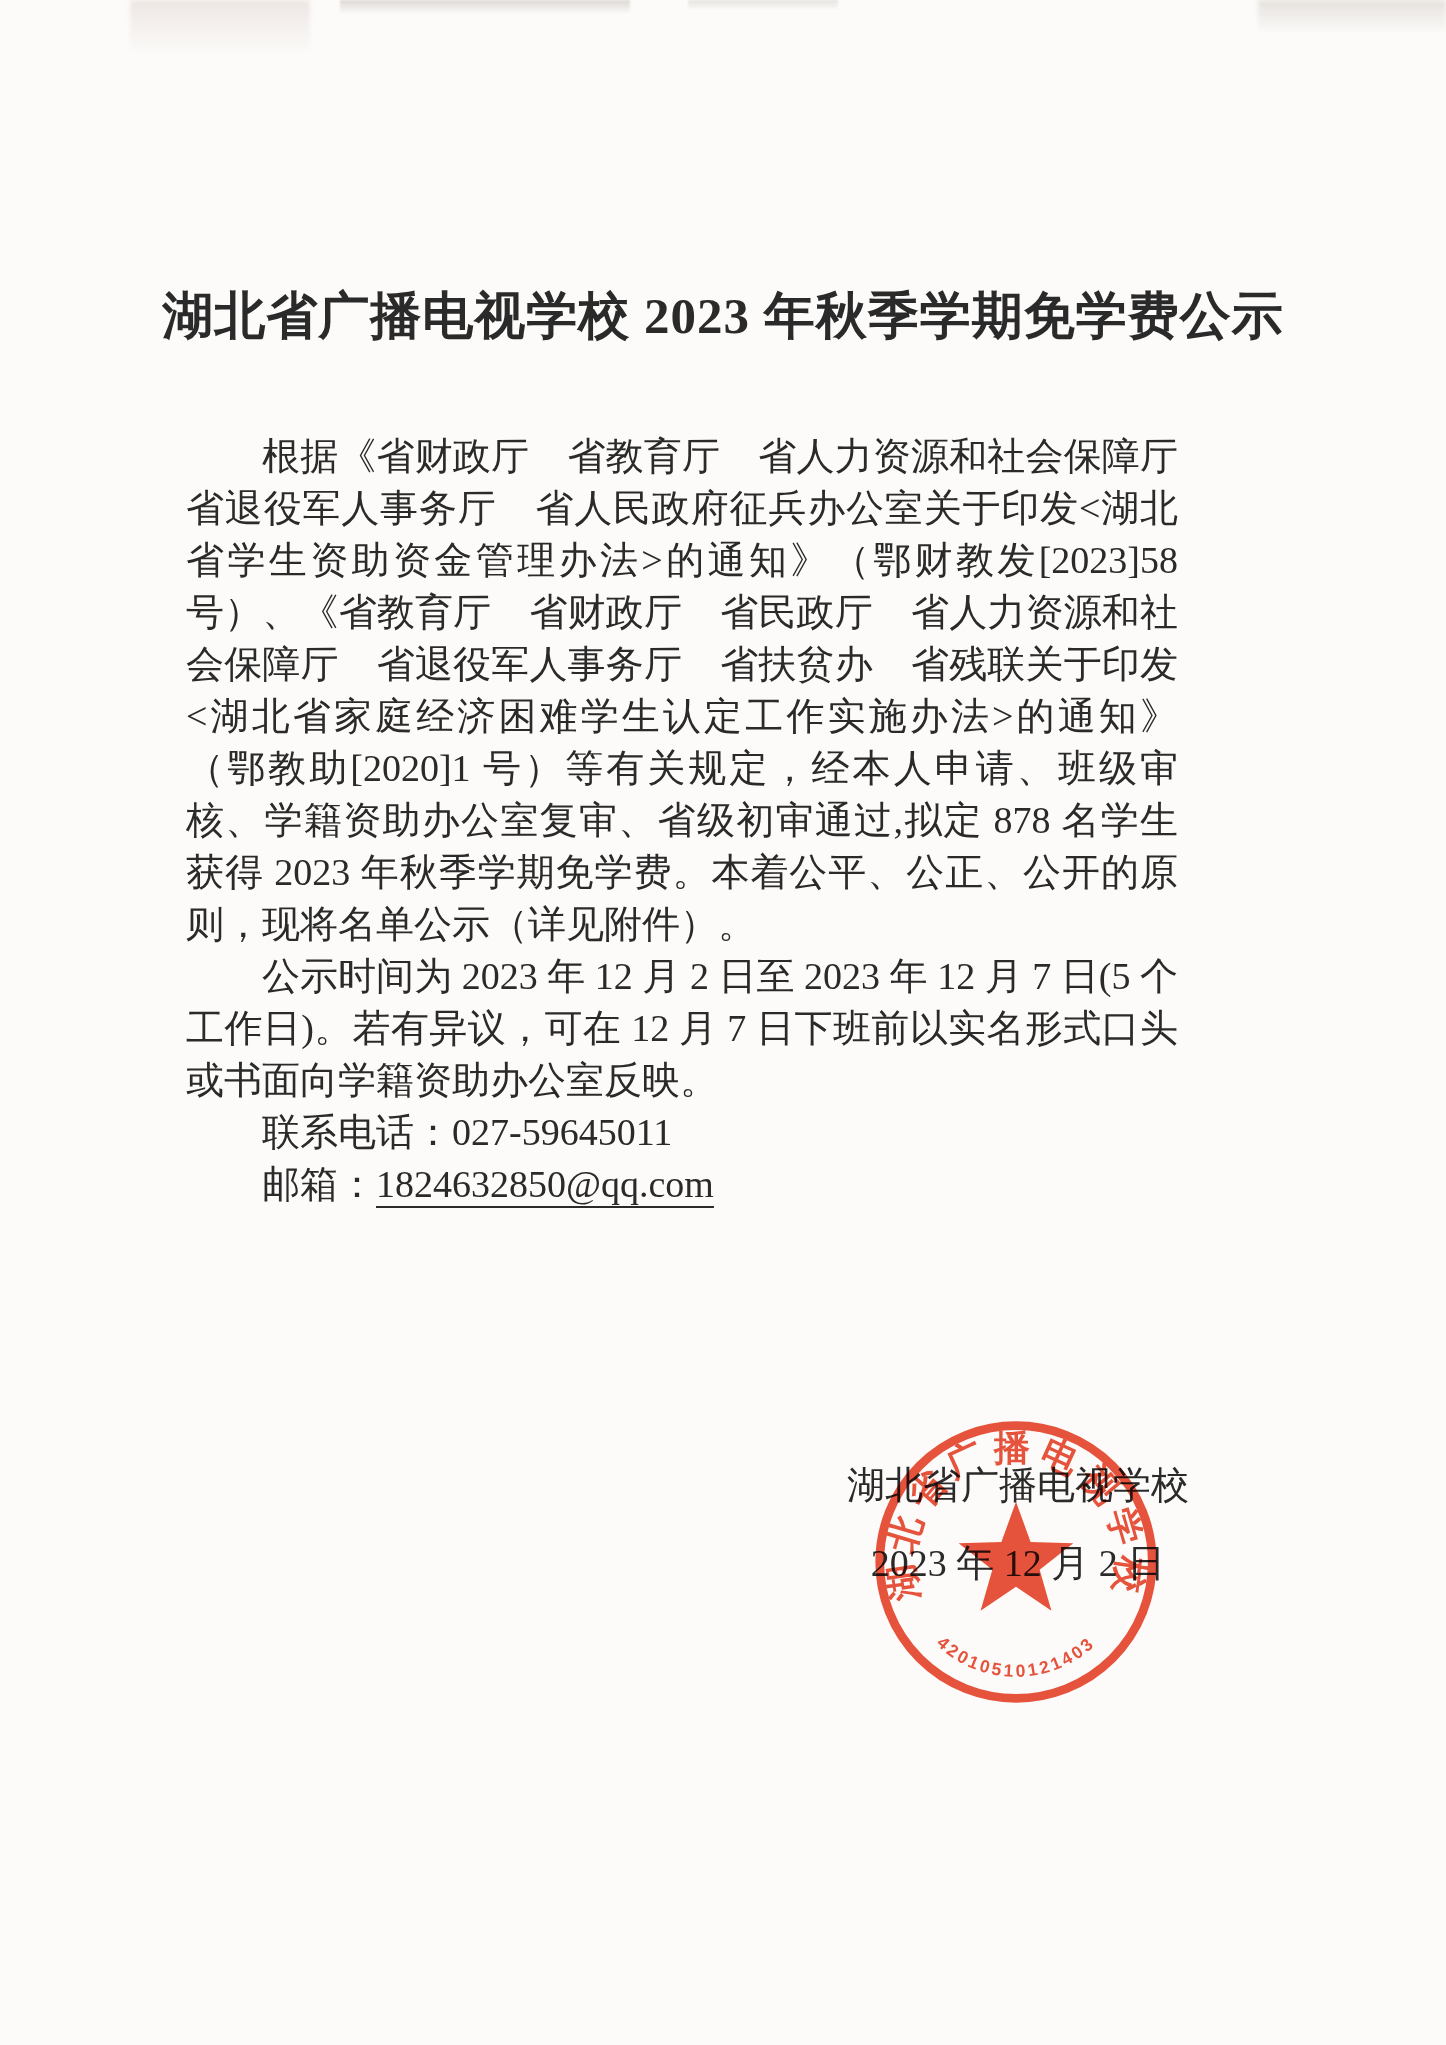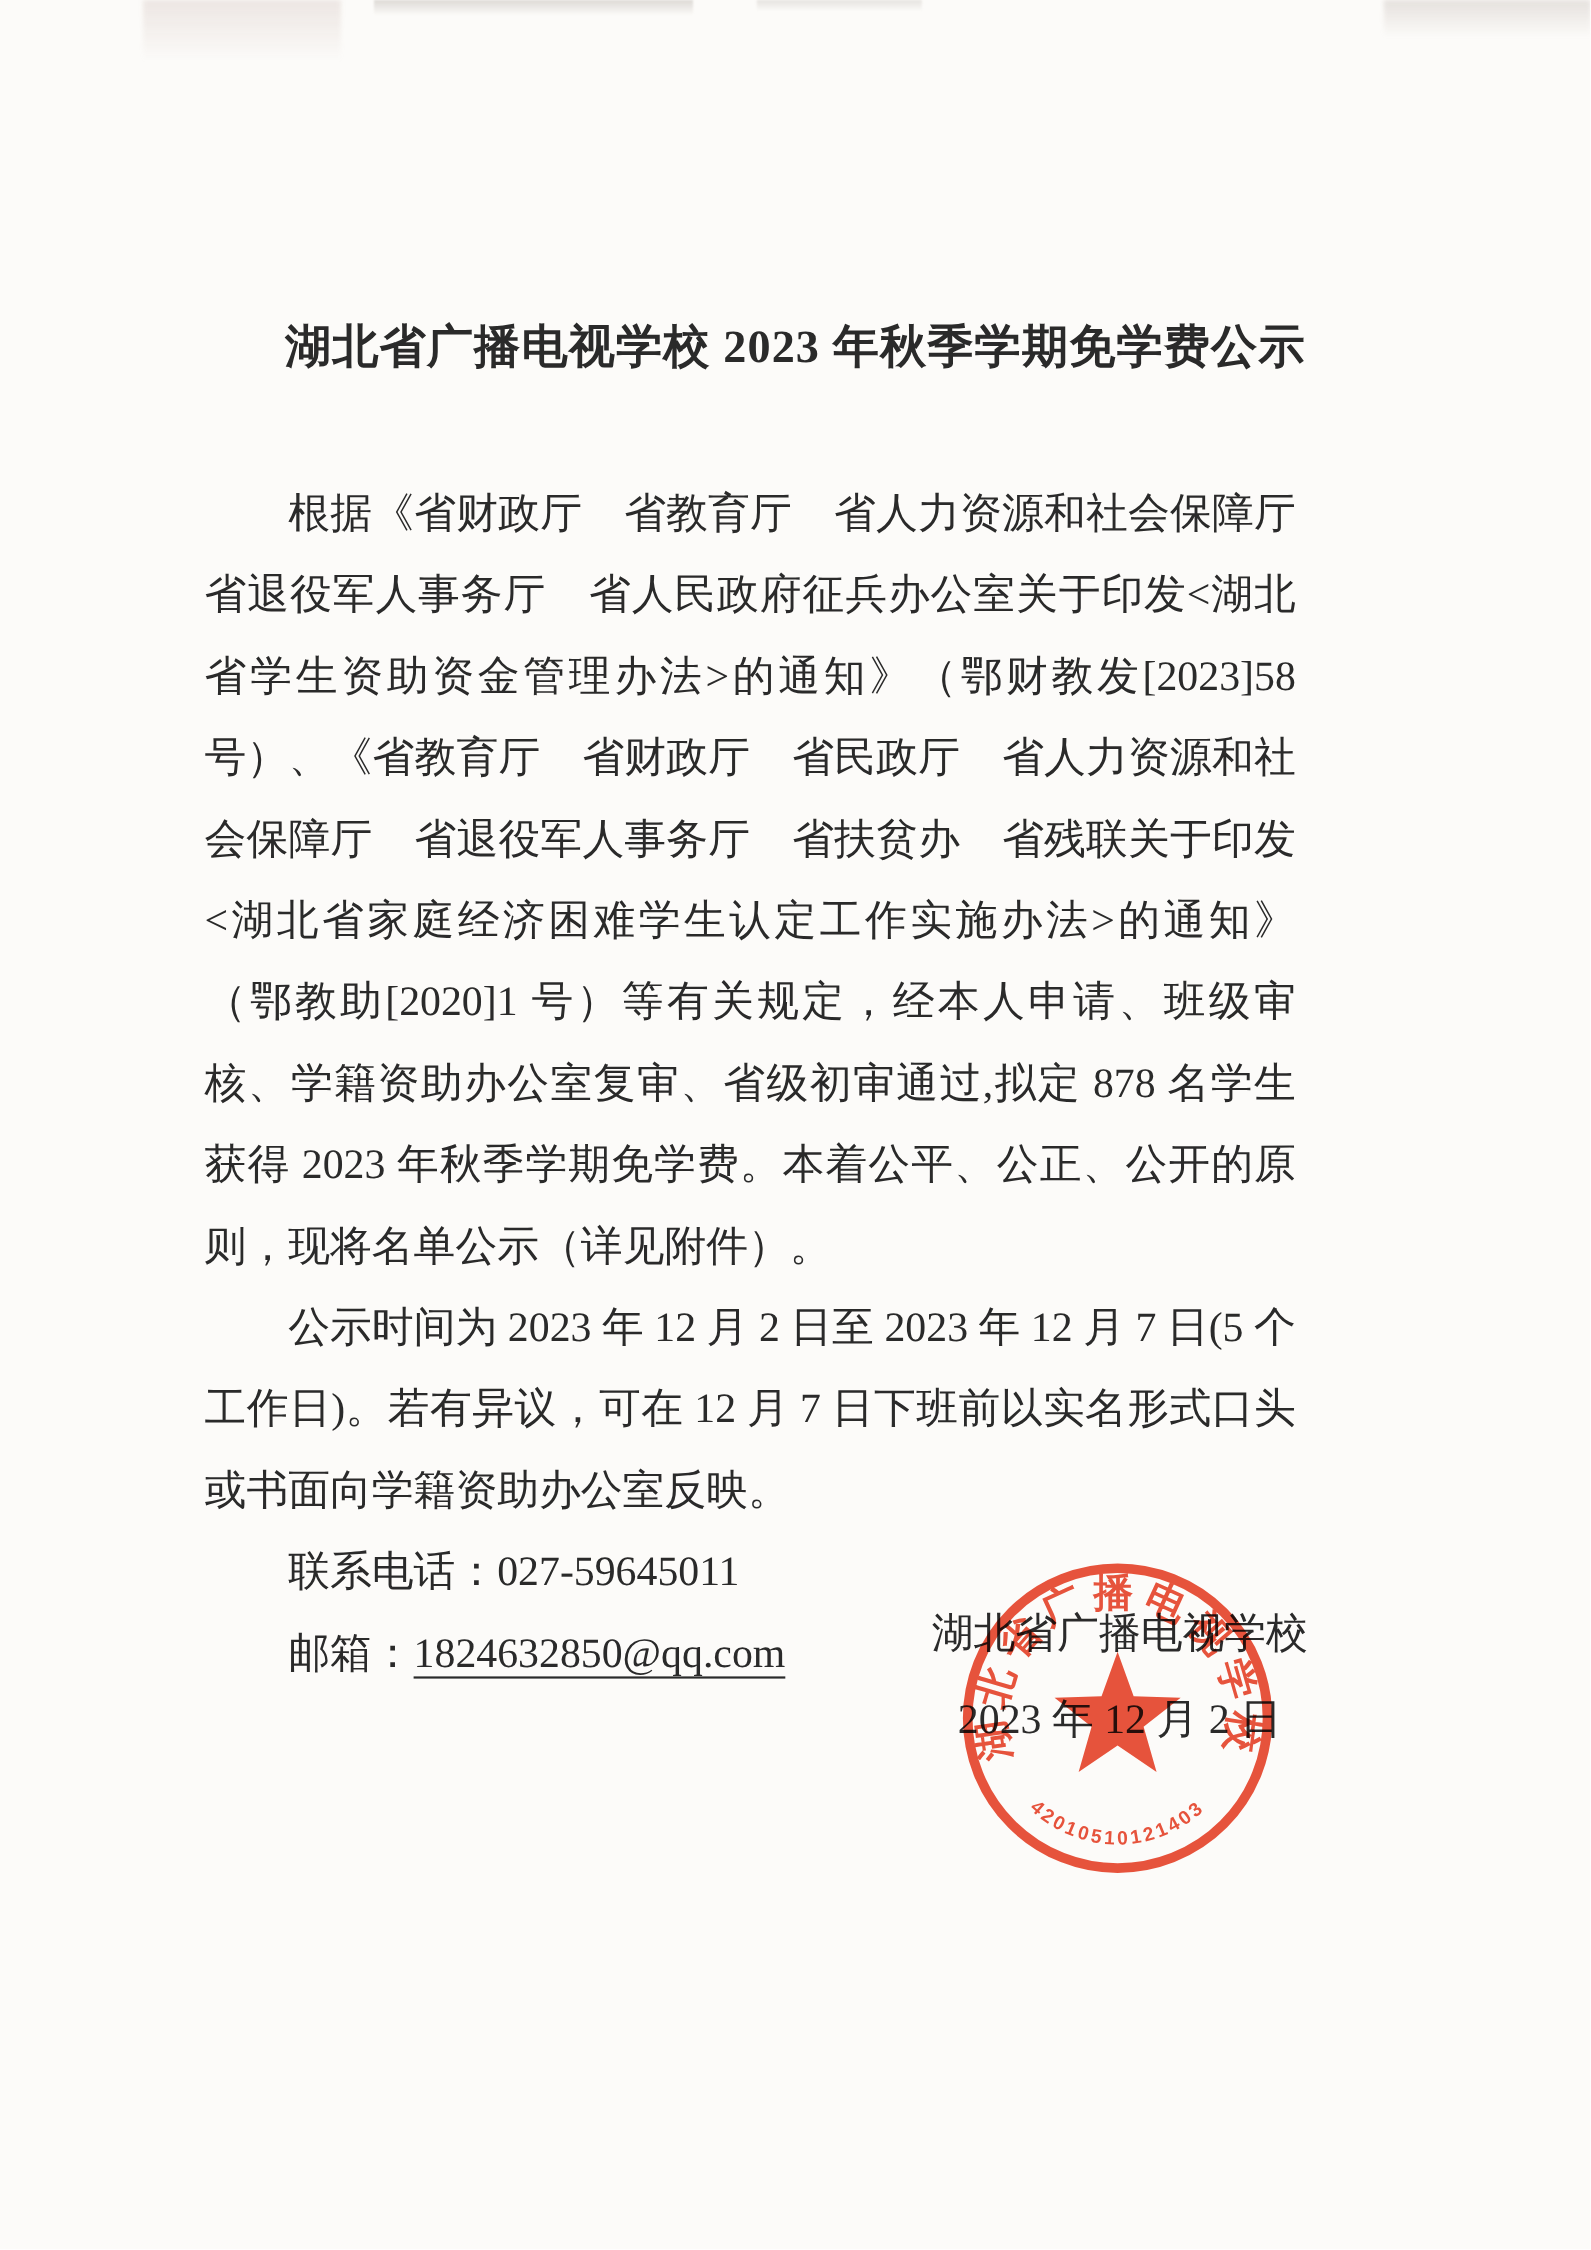--- a/index.html
+++ b/index.html
@@ -29,29 +29,29 @@
     background:linear-gradient(180deg,rgba(150,140,130,.22),rgba(150,140,130,0));
     filter:blur(1px);}
   .artifact.a4{left:1258px;top:0;width:188px;height:40px;
     background:linear-gradient(180deg,rgba(165,150,140,.25),rgba(165,150,140,0) 85%);
     filter:blur(2px);}
 
   .doc-title{
     margin:0;
     padding:288px 120px 0 120px;
     text-align:center;
-    font-size:42px;
+    font-size:51px;
     font-weight:bold;
     letter-spacing:1px;
     line-height:56px;
   }
   .doc-body{
     margin:86px 268px 0 186px;
     font-size:38px;
-    line-height:74px;
+    line-height:52px;
     text-align:justify;
   }
   .doc-body p{
     margin:0;
     text-indent:2em;
   }
   .contact-line{text-align:left;}
   .email-underline{
     text-decoration:underline;
     text-decoration-thickness:2px;

